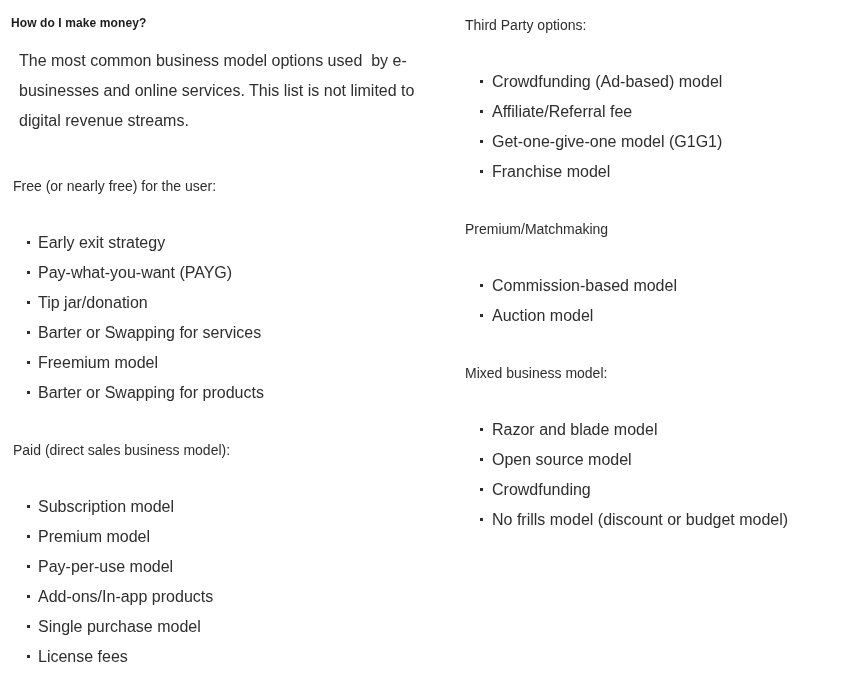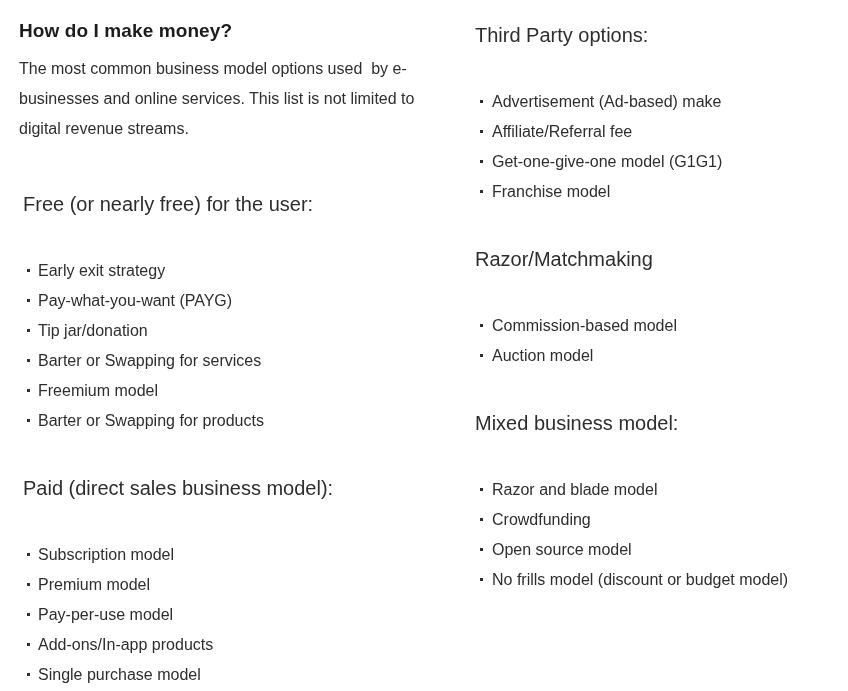--- a/index.html
+++ b/index.html
@@ -37,44 +37,44 @@
   .col-left {
     width: 452px;
     padding: 8px 0 0 11px;
   }
   .col-right {
     width: 396px;
     padding: 8px 0 0 11px;
   }
 
   .doc-heading {
-    font-size: 19px;
+    font-size: 12px;
     font-weight: bold;
     color: #1c1c1c;
     line-height: 30px;
-    margin: 8px;
+    margin: 0;
     letter-spacing: 0.1px;
   }
 
   .paragraph {
     font-size: 16px;
     font-weight: normal;
     color: #2e2e2e;
     line-height: 30px;
     margin: 8px;
     max-width: 420px;
     white-space: pre-wrap;
   }
 
   .section-heading {
-    font-size: 20px;
+    font-size: 14px;
     font-weight: normal;
     color: #2e2e2e;
     line-height: 30px;
-    margin: 12px;
+    margin: 2px;
   }
 
   
   .gap-sm { height: 25px; }
   .gap-md { height: 25px; }
 
   ul.bullets {
     list-style: none;
     margin: 0;
     padding: 0;
@@ -184,39 +184,39 @@
 
     <div class="col col-right">
 
       <h2 class="section-heading">Third Party options:</h2>
 
       <div class="gap-sm"></div>
 
       <ul class="bullets">
         <li>
           <span class="dot"></span>
-          <span>Advertisement (Ad-based) make</span>
+          <span>Crowdfunding (Ad-based) model</span>
         </li>
         <li>
           <span class="dot"></span>
           <span>Affiliate/Referral fee</span>
         </li>
         <li>
           <span class="dot"></span>
           <span>Get-one-give-one model (G1G1)</span>
         </li>
         <li>
           <span class="dot"></span>
           <span>Franchise model</span>
         </li>
       </ul>
 
       <div class="gap-md"></div>
 
-      <h2 class="section-heading">Razor/Matchmaking</h2>
+      <h2 class="section-heading">Premium/Matchmaking</h2>
 
       <div class="gap-sm"></div>
 
       <ul class="bullets">
         <li>
           <span class="dot"></span>
           <span>Commission-based model</span>
         </li>
         <li>
           <span class="dot"></span>
@@ -230,25 +230,25 @@
 
       <div class="gap-sm"></div>
 
       <ul class="bullets">
         <li>
           <span class="dot"></span>
           <span>Razor and blade model</span>
         </li>
         <li>
           <span class="dot"></span>
+          <span>Open source model</span>
+        </li>
+        <li>
+          <span class="dot"></span>
           <span>Crowdfunding</span>
-        </li>
-        <li>
-          <span class="dot"></span>
-          <span>Open source model</span>
         </li>
         <li>
           <span class="dot"></span>
           <span>No frills model (discount or budget model)</span>
         </li>
       </ul>
 
     </div>
 
   </div>

